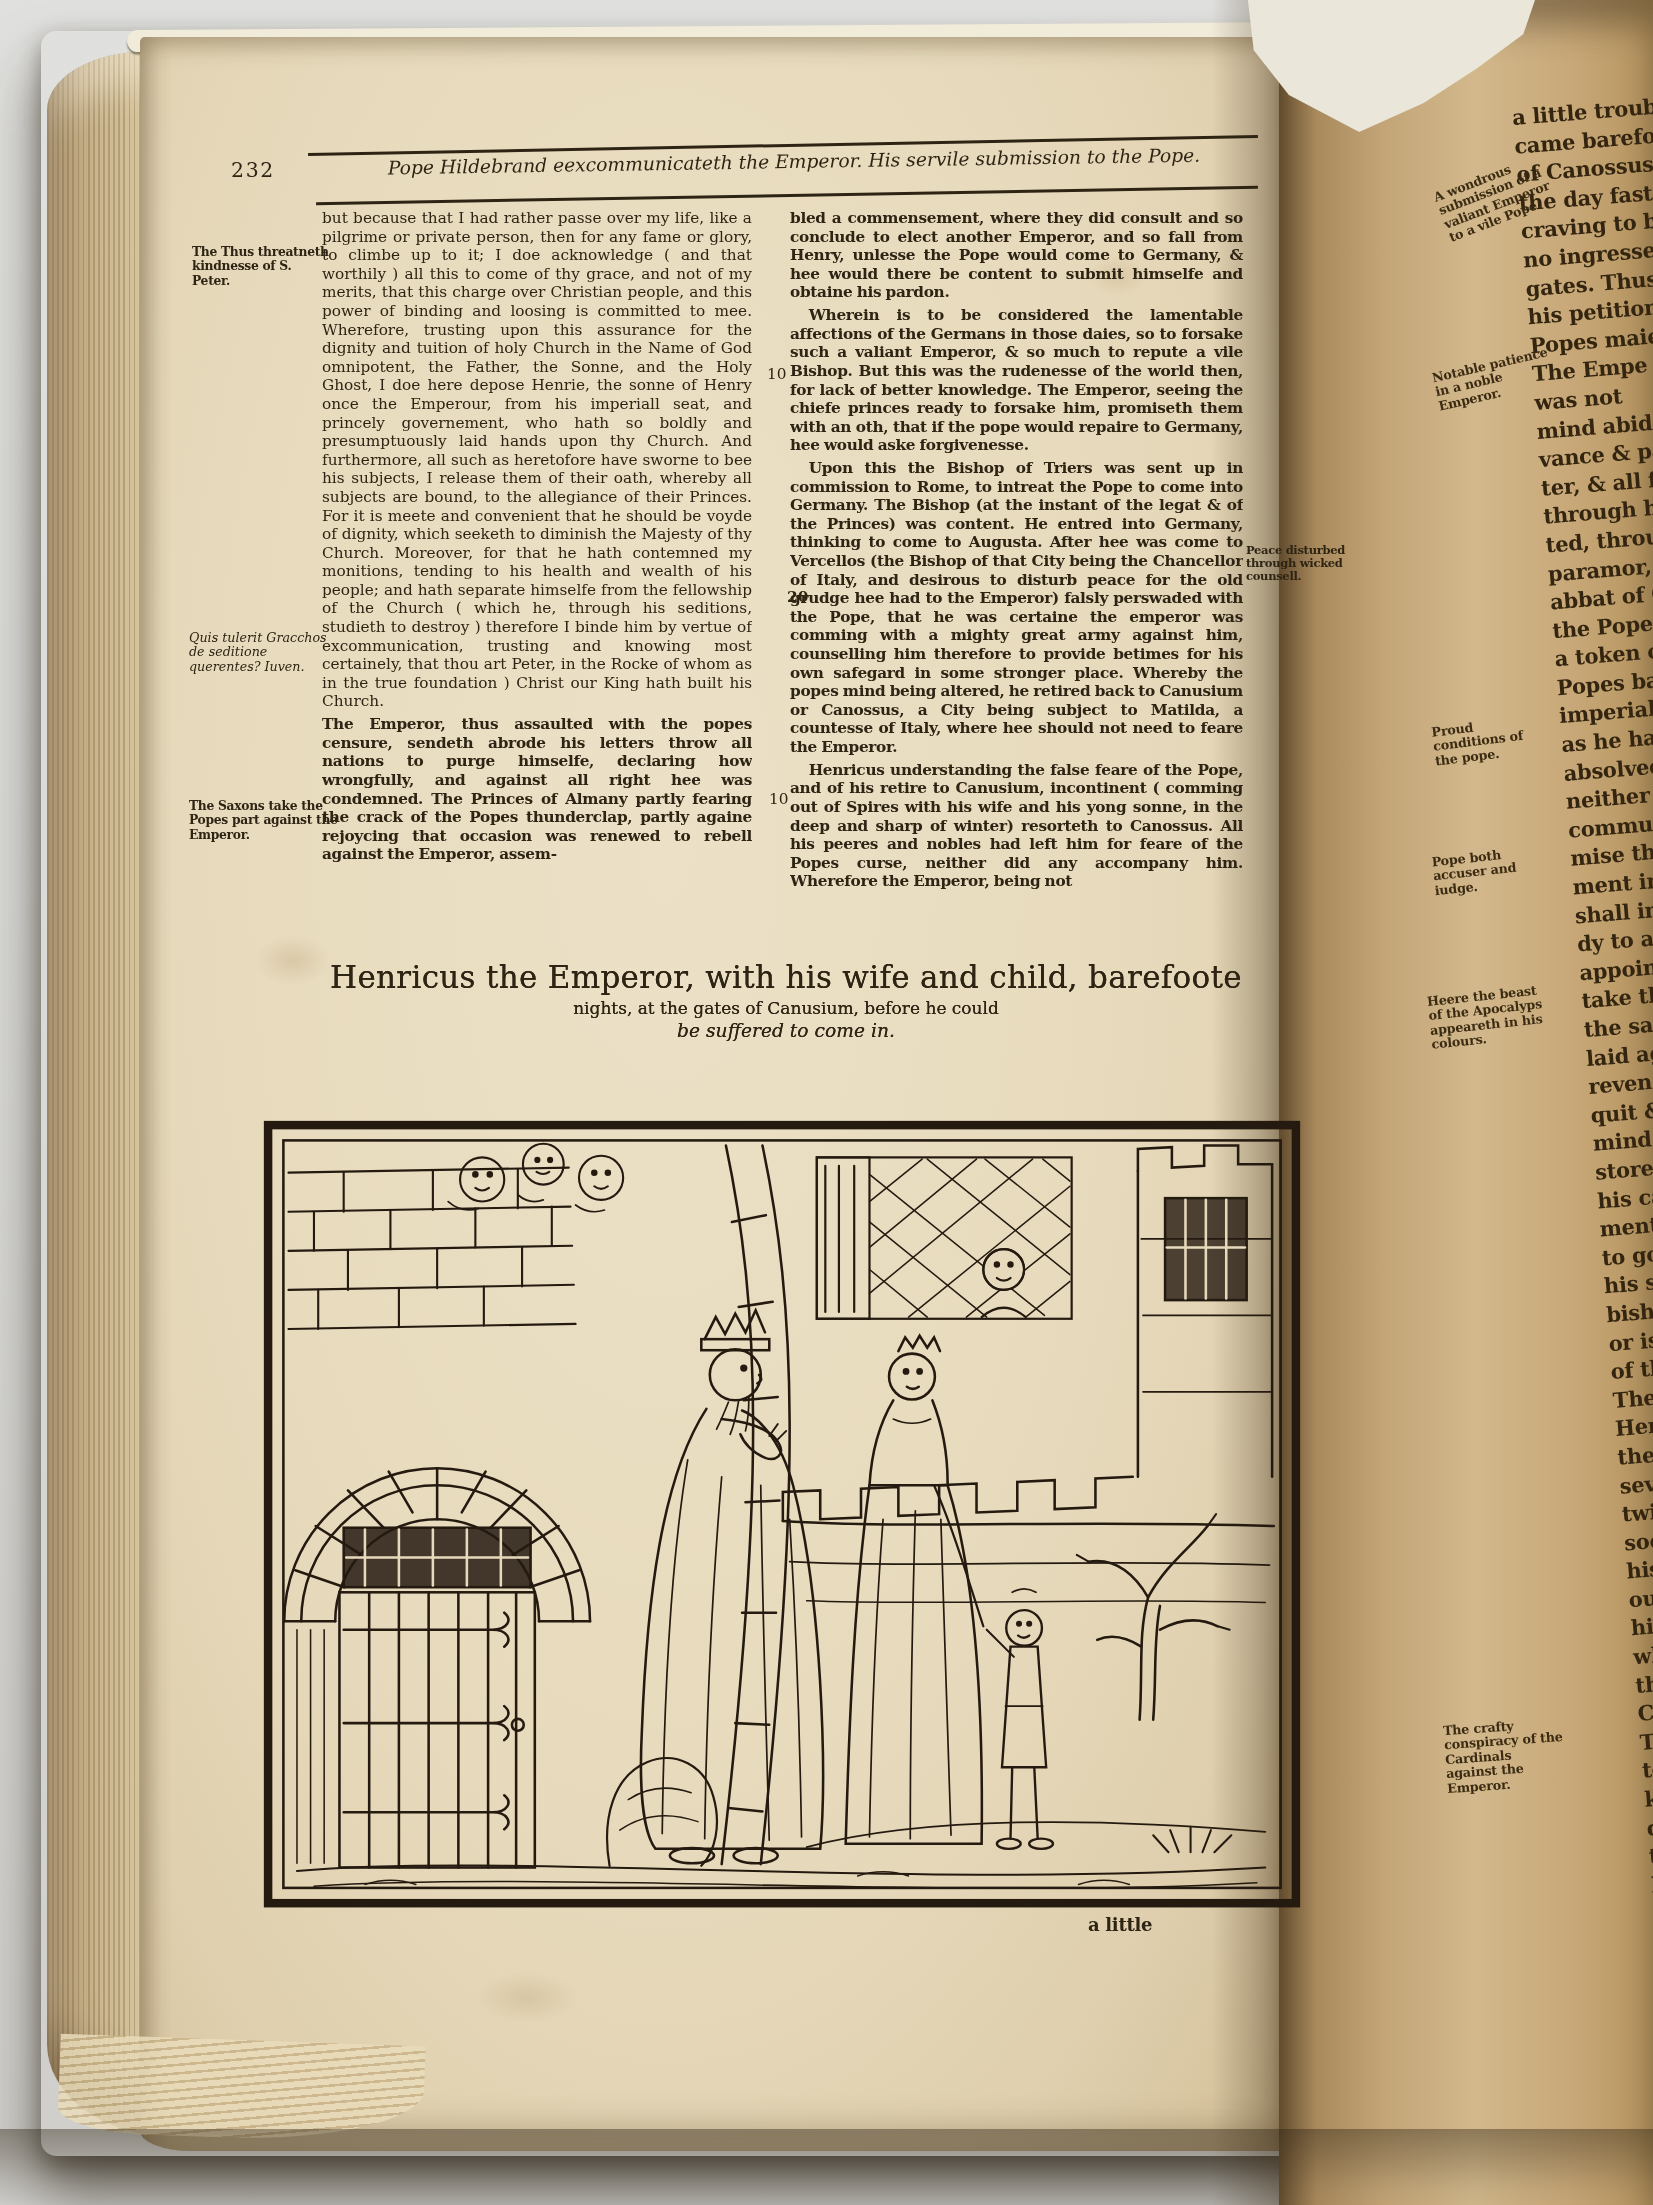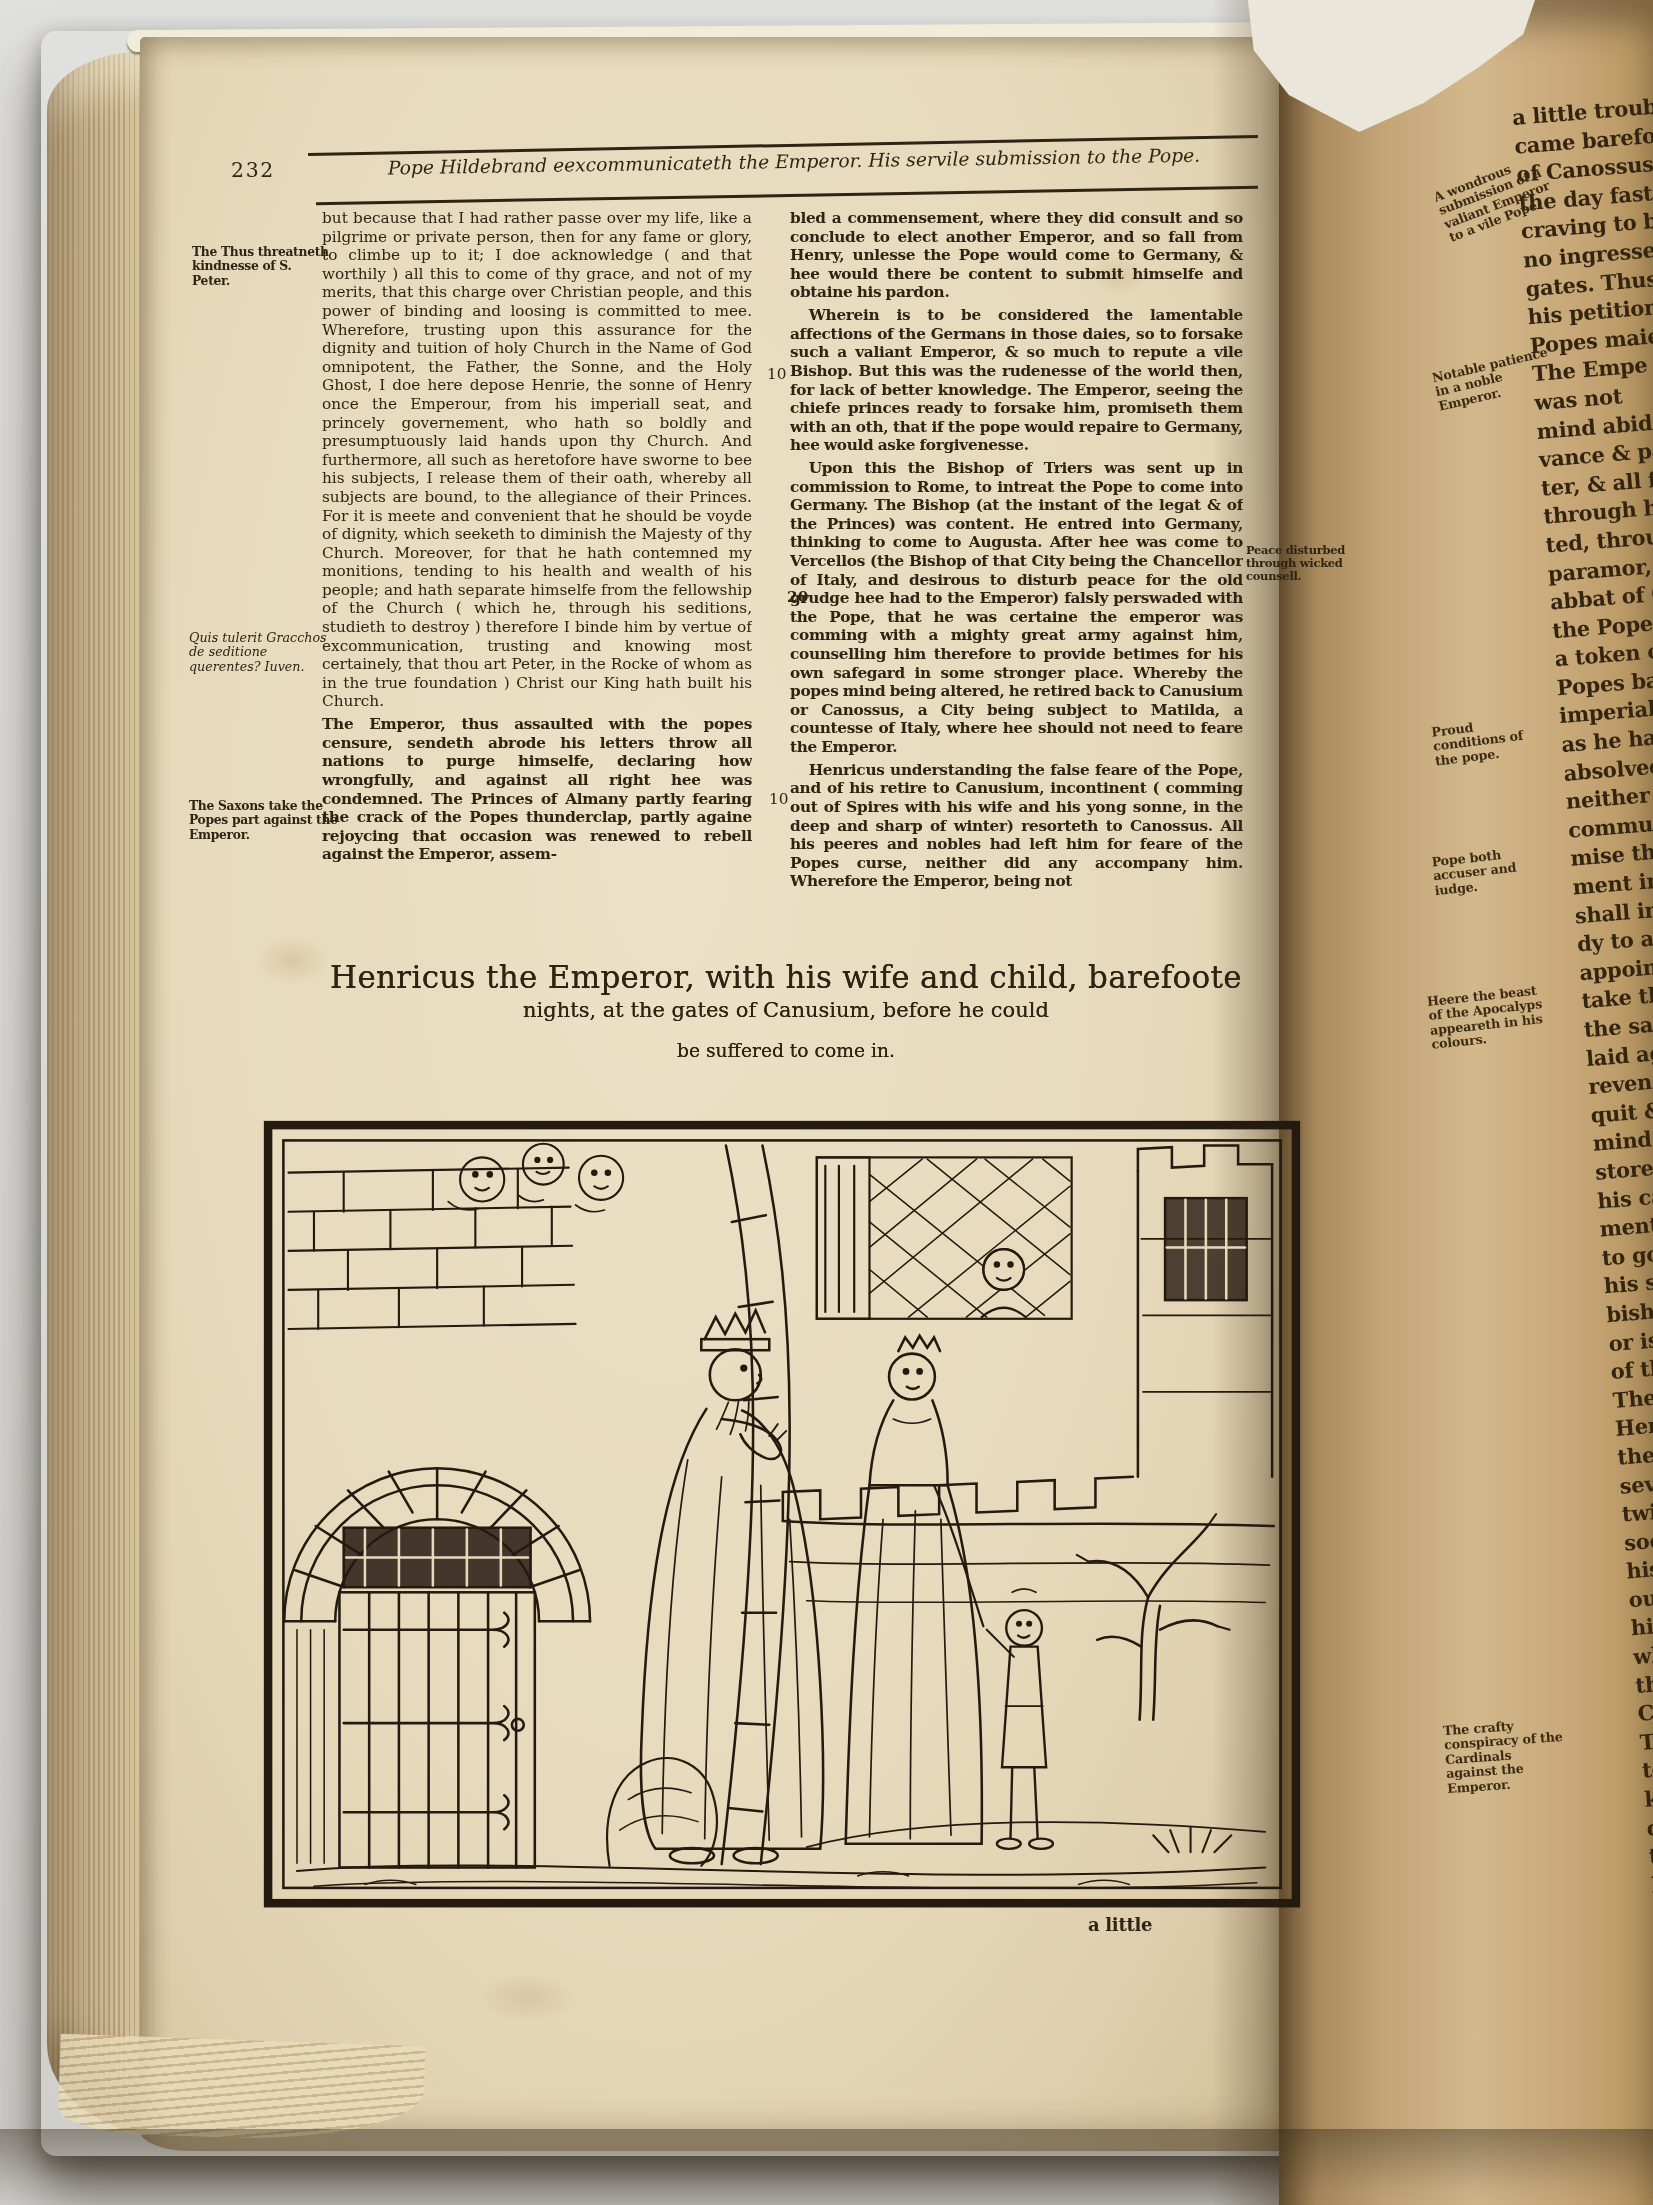--- a/index.html
+++ b/index.html
@@ -50,22 +50,22 @@
   .para{margin:0 0 4.2px 0;}
   .indent{text-indent:18.7px;}
   .margin-note{position:absolute;font-size:12.3px;line-height:14.3px;}
   .mn-bl{font-weight:700;letter-spacing:-0.3px;}
   .mn-it{font-style:italic;font-size:12.7px;}
   .gutter-num{position:absolute;font-size:15.3px;}
   
   #caption{position:absolute;left:323px;top:959px;width:926px;text-align:center;}
   #caption .c1{font-size:31px;letter-spacing:0.3px;text-shadow:0 0 0.4px #2e2414;}
   #caption .c2{font-size:25.5px;margin-top:3.4px;text-shadow:0 0 0.3px #2e2414;}
-  #caption .c3{font-size:21px;margin-top:2.5px;text-shadow:0 0 0.3px #2e2414;}
-  #caption .c4{font-size:18.7px;margin-top:18px;text-shadow:0 0 0.3px #2e2414;}
+  #caption .c3{font-size:17px;margin-top:2.5px;text-shadow:0 0 0.3px #2e2414;}
+  #caption .c4{font-size:18.7px;margin-top:2px;text-shadow:0 0 0.3px #2e2414;font-style:italic;}
   #caption .it{font-style:italic;}
   
   #woodcut{position:absolute;left:263px;top:1120px;width:1038px;height:790px;}
   #woodcut svg{width:100%;height:100%;}
   #catchword{position:absolute;left:1088px;top:1914px;width:191px;text-align:left;
     font-weight:700;font-size:18px;letter-spacing:-0.3px;}
   
   #rp-text{position:absolute;left:1511px;top:104px;width:195px;transform:rotate(-4.5deg);transform-origin:top left;color:#33250f;}
   .rp-line{font-weight:700;font-size:21px;line-height:28.6px;white-space:nowrap;letter-spacing:-0.3px;}
   .rp-note{position:absolute;width:127px;font-weight:700;font-size:12.7px;line-height:14.4px;color:#3a2b12;letter-spacing:-0.2px;}

